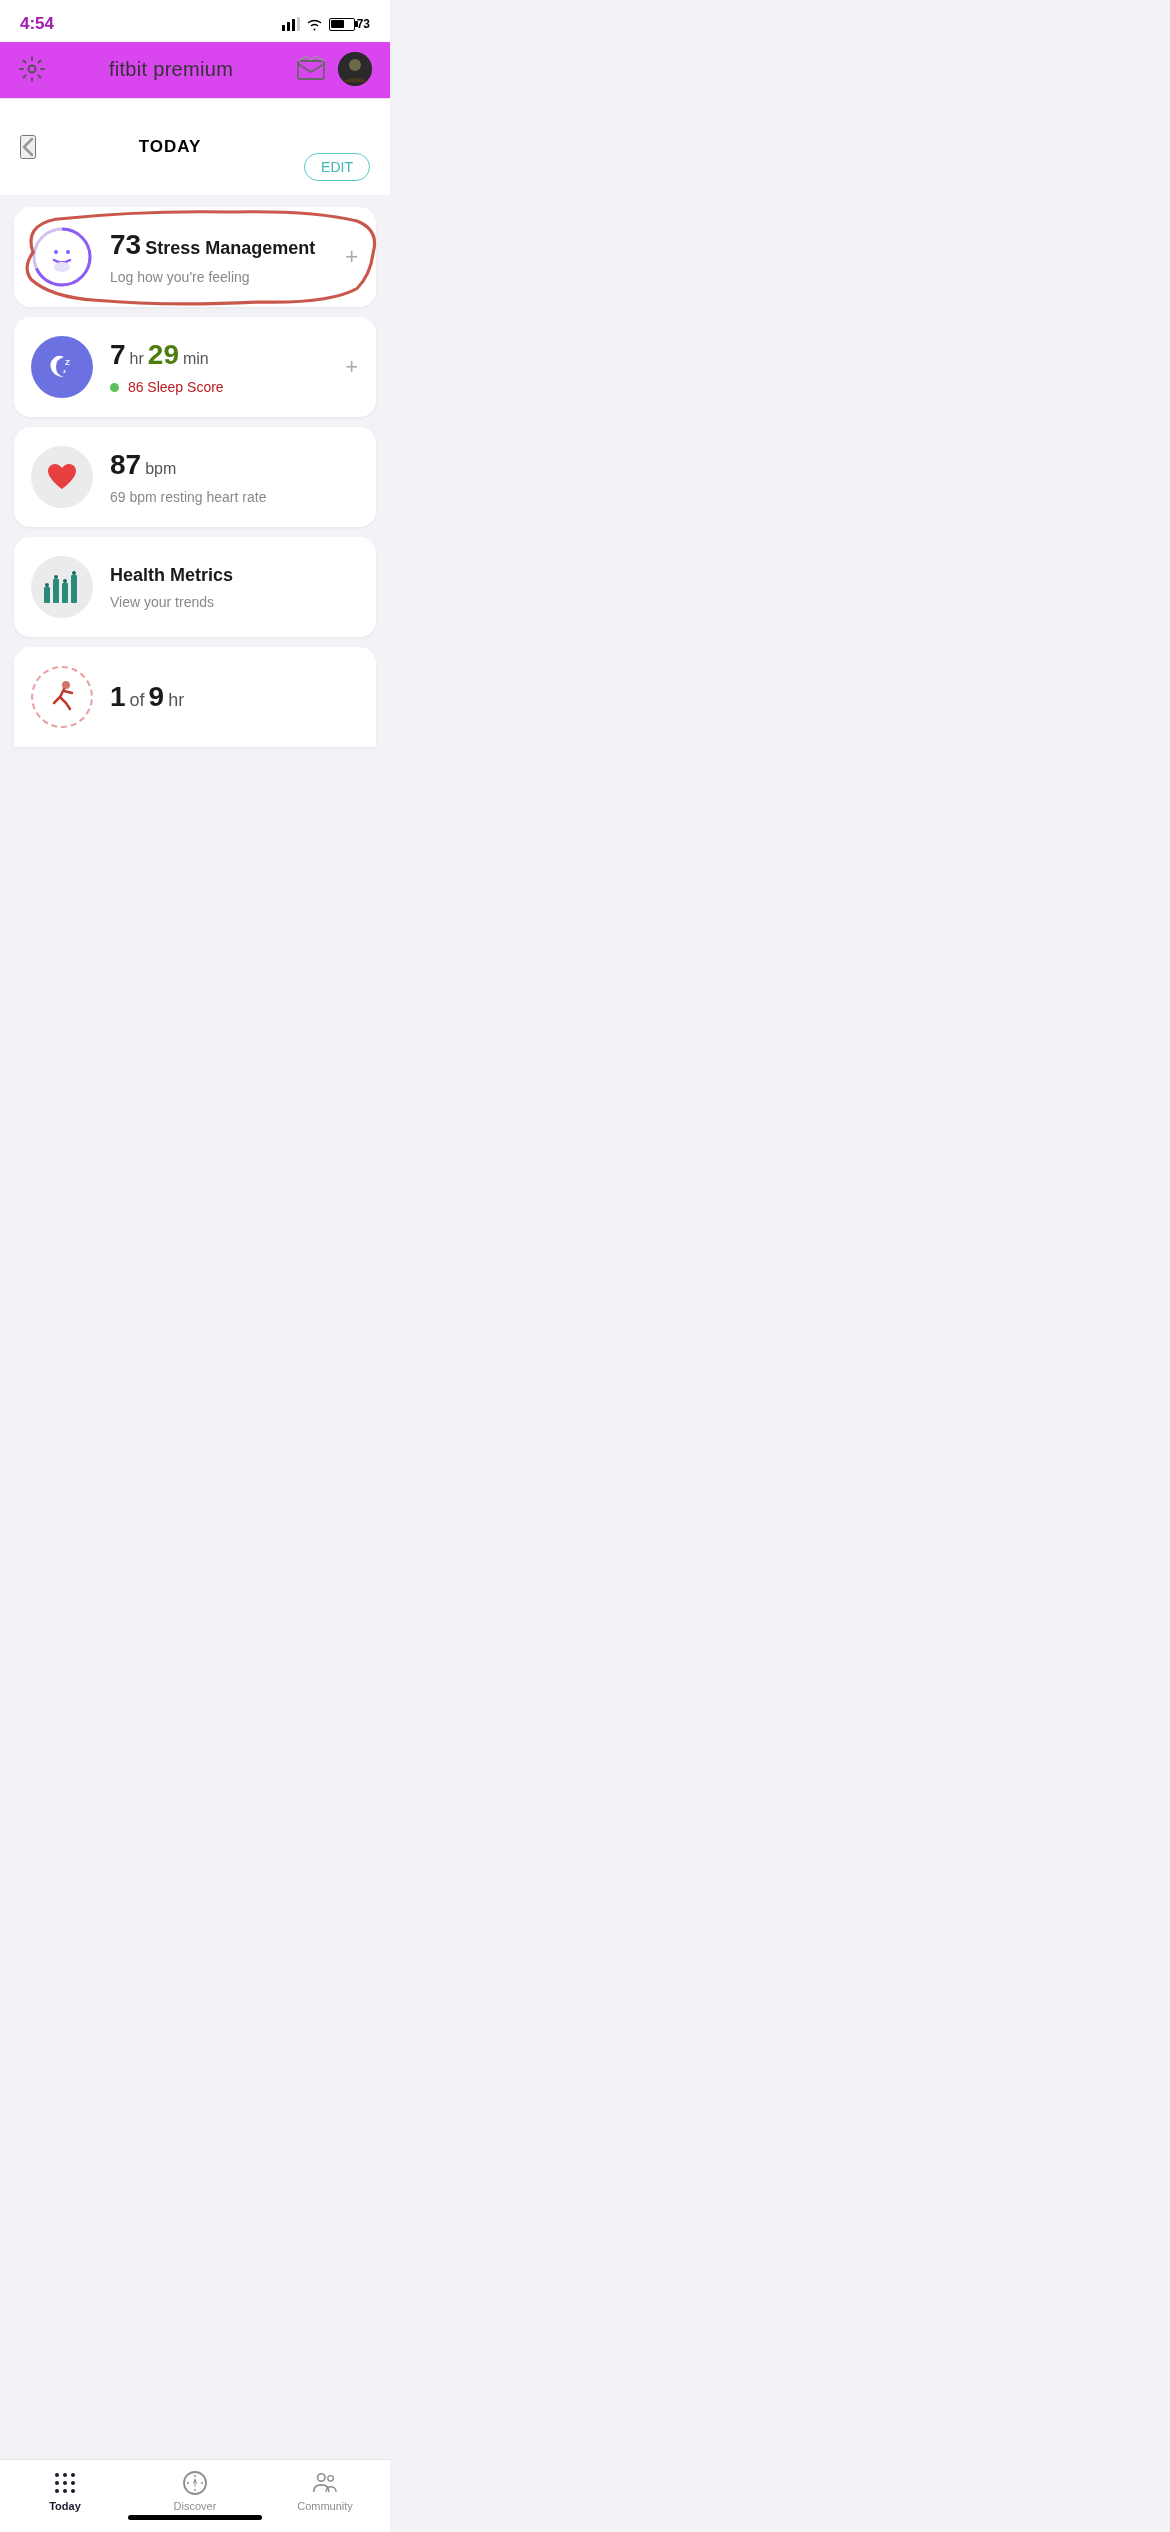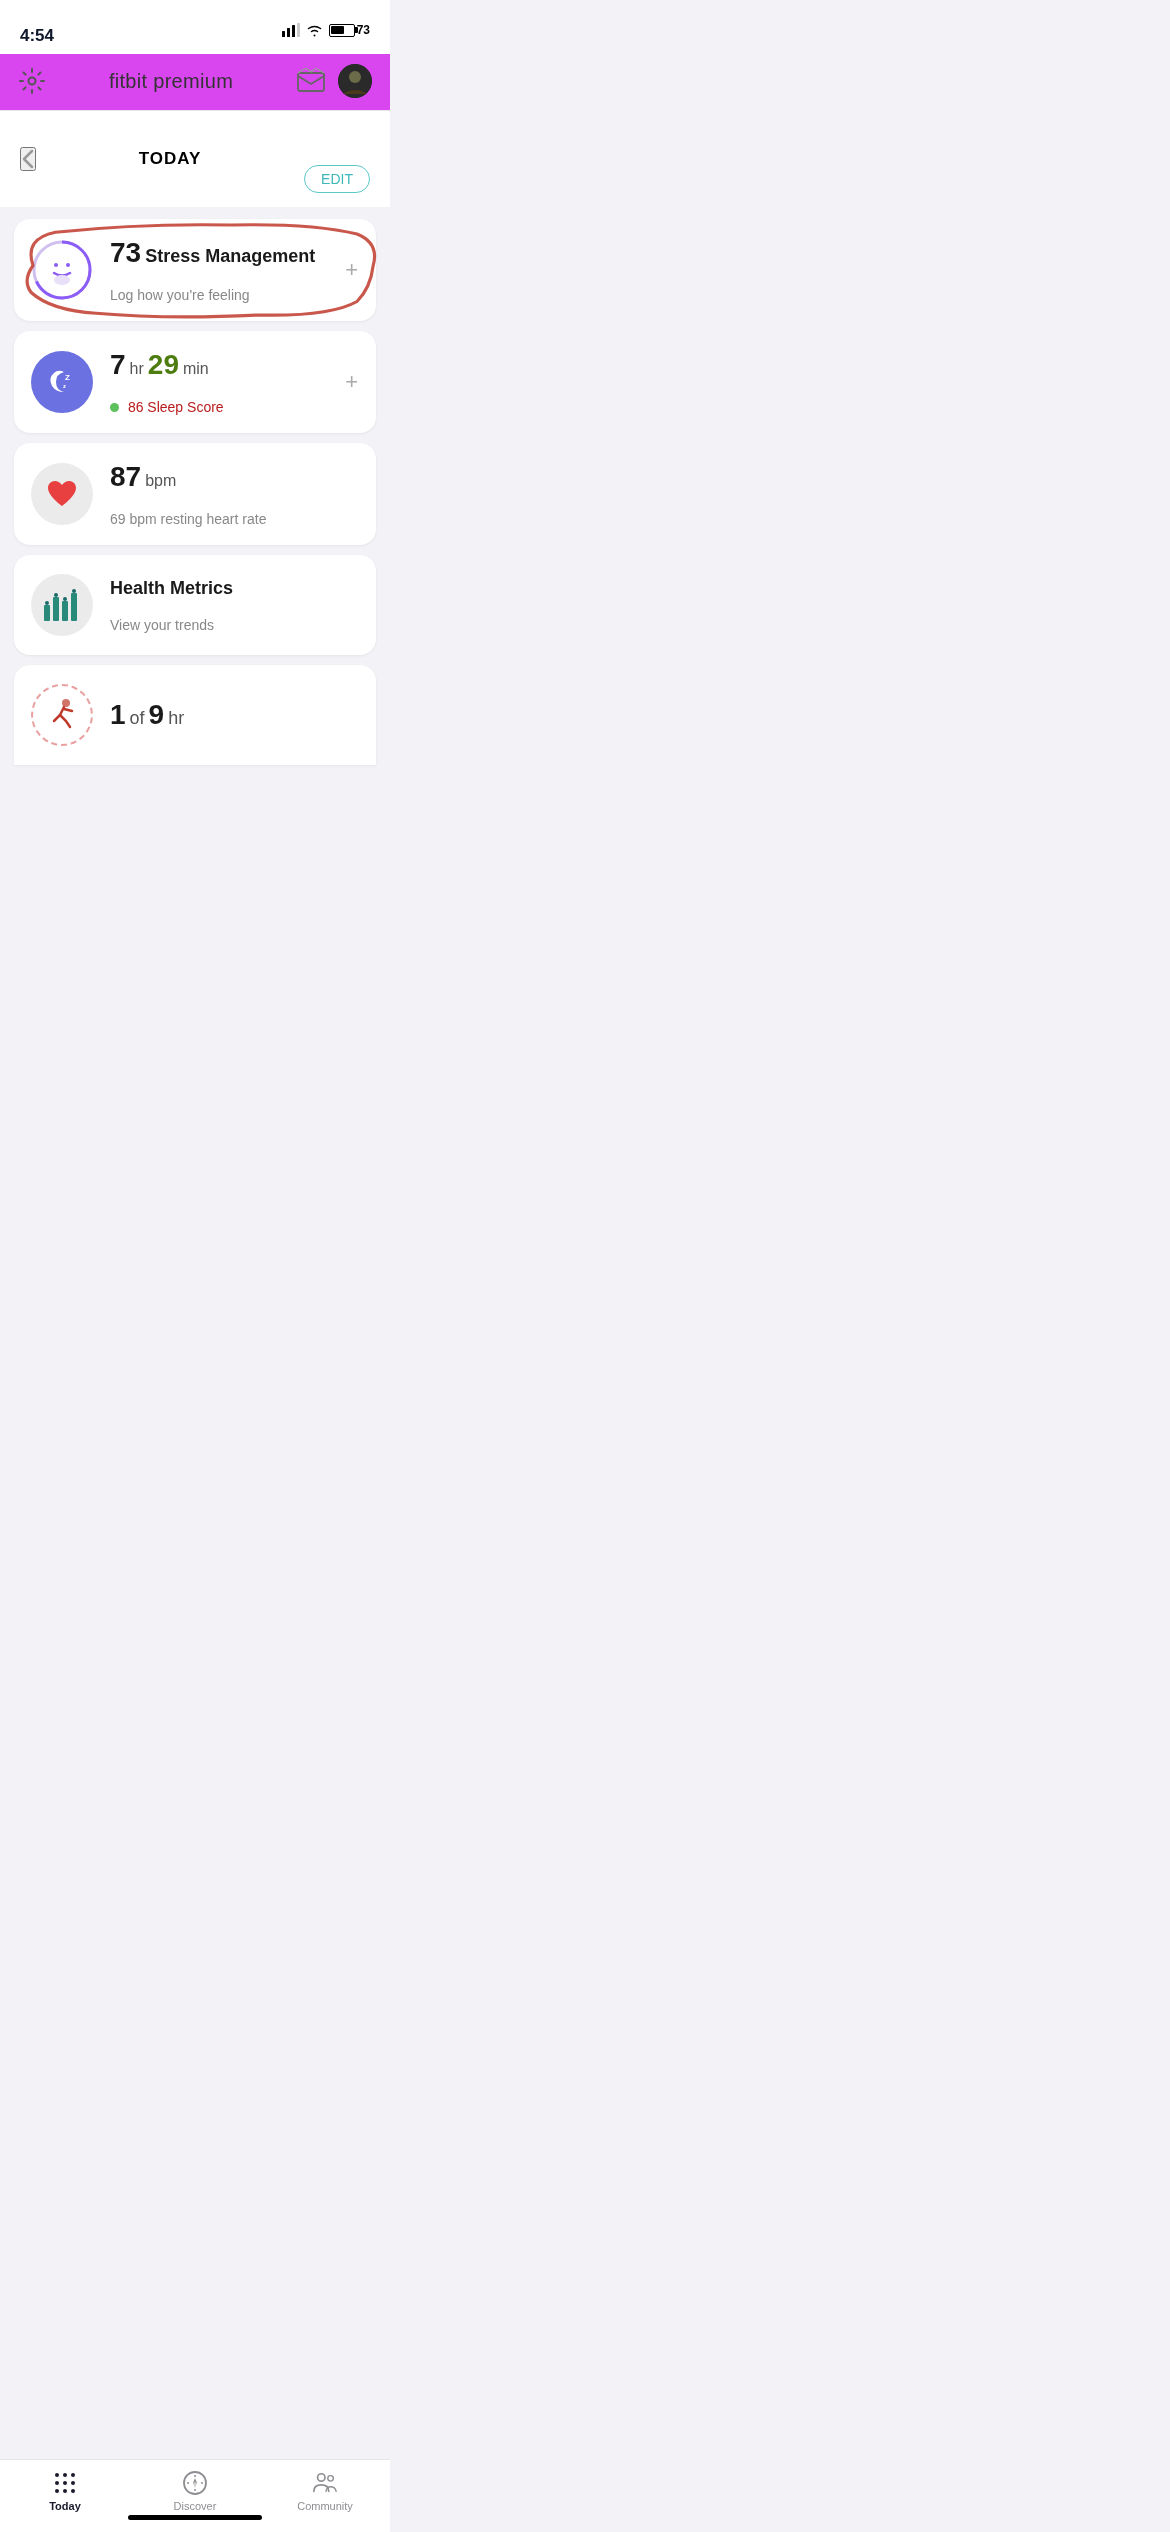--- a/index.html
+++ b/index.html
@@ -17,22 +17,21 @@
     .status-bar {
       display: flex;
       justify-content: space-between;
       align-items: center;
       padding: 14px 20px 8px;
       background: #fff;
     }
     .status-time {
       font-size: 17px;
       font-weight: 600;
-      color: #0f172a;
-      margin-top: 12px;
+      color: #a21caf;
     }
     .status-icons {
       display: flex;
       align-items: center;
       gap: 6px;
     }
 
     
     .top-nav {
       display: flex;
@@ -124,21 +123,21 @@
       flex: 1;
     }
     .card-main {
       font-size: 22px;
       font-weight: 700;
       color: #1a1a1a;
     }
     .card-sub {
       font-size: 14px;
       color: #888;
-      margin-top: 18px;
+      margin-top: 8px;
     }
     .card-sub.green {
       color: #b91c1c;
     }
     .card-sub .dot {
       display: inline-block;
       width: 9px;
       height: 9px;
       background: #5cc05c;
       border-radius: 50%;

